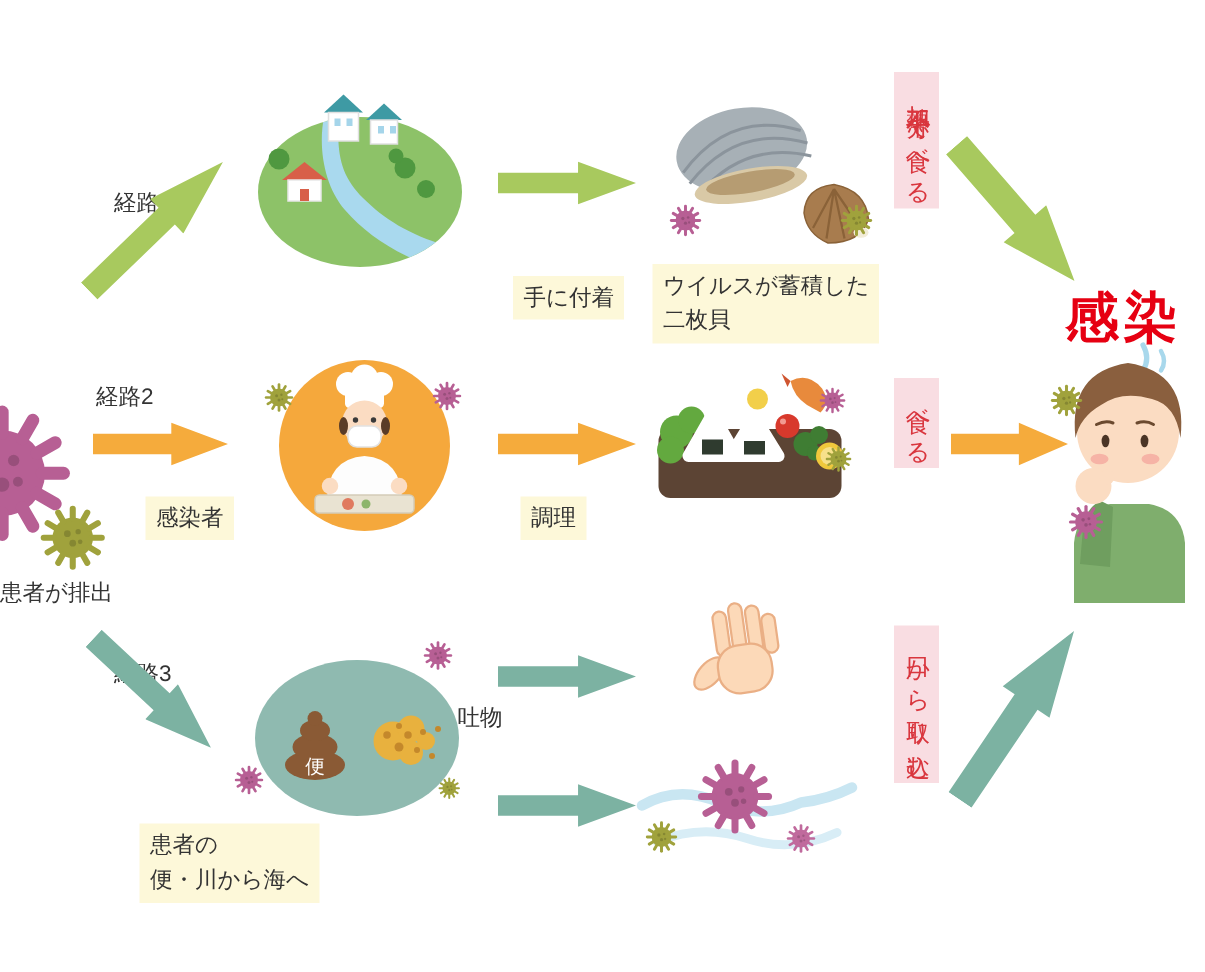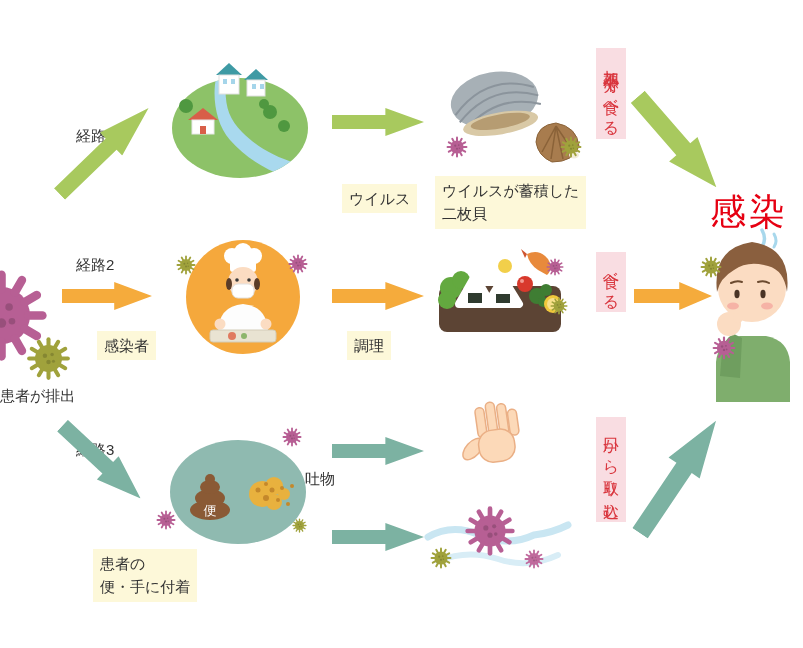--- a/index.html
+++ b/index.html
@@ -6,21 +6,21 @@
   html,body { background:#fff; }
   body { font-family:"Liberation Sans","DejaVu Sans",sans-serif; color:#333; }
   .canvas { position:relative; width:803px; height:648px; background:#fff; overflow:hidden; }
 
   .txt { position:absolute; font-size:15px; color:#333; white-space:nowrap; line-height:1.2; }
   .label { position:absolute; font-size:15px; color:#333; background:#fdf8d9; padding:3px 7px;
            line-height:1.55; white-space:pre-line; }
   .vlabel { position:absolute; writing-mode:vertical-rl; text-orientation:upright;
             font-size:16px; color:#d9363e; background:#f9dde2; padding:9px 7px;
             letter-spacing:2px; line-height:1; }
-  .infection { position:absolute; font-size:36px; font-weight:normal; color:#e60012; letter-spacing:3px; }
+  .infection { position:absolute; font-size:36px; font-weight:bold; color:#e60012; letter-spacing:3px; }
 
   .arrow { position:absolute;
            clip-path:polygon(0% 27%, 58% 27%, 58% 3%, 100% 50%, 58% 97%, 58% 73%, 0% 73%); }
   .arrow.green  { background:#a8c95e; }
   .arrow.orange { background:#f5ab3c; }
   .arrow.teal   { background:#7cb2a2; }
 
   .illu { position:absolute; display:block; }
   .virus { position:absolute; display:block; }
 </style>
@@ -86,21 +86,21 @@
     <g fill="#4f9840">
       <circle cx="16" cy="44" r="7"></circle>
         <circle cx="100" cy="50" r="7"></circle>
         <circle cx="114" cy="64" r="6"></circle>
         <circle cx="94" cy="42" r="5"></circle>
     </g>
   </svg>
 
 
   <div class="arrow green" style="left:332px;top:107px;width:92px;height:30px"></div>
-  <div class="label" style="left:342px;top:184px">ウイルス</div>
+  <div class="label" style="left:342px;top:184px">手に付着</div>
 
   <svg class="illu" style="left:440px;top:58px" width="140" height="112" viewBox="0 0 140 112">
     <g transform="rotate(-10 55 45)">
       <ellipse cx="55" cy="42" rx="44" ry="28" fill="#a7b0b6"></ellipse>
       <path d="M14,50 Q52,14 96,36" stroke="#8b949c" stroke-width="2" fill="none"></path>
       <path d="M17,58 Q55,24 99,45" stroke="#8b949c" stroke-width="2" fill="none"></path>
       <path d="M22,66 Q58,36 100,54" stroke="#8b949c" stroke-width="2" fill="none"></path>
       <ellipse cx="57" cy="66" rx="38" ry="11" fill="#d9c9a6"></ellipse>
       <ellipse cx="57" cy="64" rx="30" ry="7" fill="#b69c72"></ellipse>
     </g>
@@ -118,21 +118,21 @@
       <use href="#virus-shape" width="100%" height="100%"></use>
     </svg>
 
   <div class="label" style="left:435px;top:176px">ウイルスが蓄積した
 二枚貝</div>
   <div class="vlabel" style="left:596px;top:48px">加熱不十分で食べる</div>
   <div class="arrow green" style="left:617px;top:122px;width:120px;height:40px;transform:rotate(49deg)"></div>
 
   <div class="infection" style="left:710px;top:188px">感染</div>
 
-  <div class="txt" style="left:76px;top:256px">経路2</div>
+  <div class="txt" style="left:64px;top:256px">経路2</div>
   <div class="arrow orange" style="left:62px;top:281px;width:90px;height:30px"></div>
 
   <svg class="illu" style="left:184px;top:238px" width="118" height="118" viewBox="0 0 118 118">
     <circle cx="59" cy="59" r="57" fill="#f5a83c"></circle>
     <g>
       <circle cx="48" cy="18" r="8" fill="#fff"></circle>
         <circle cx="59" cy="14" r="9" fill="#fff"></circle>
         <circle cx="70" cy="18" r="8" fill="#fff"></circle>
       <rect x="46" y="18" width="26" height="16" rx="3" fill="#fff"></rect>
     </g>
@@ -277,21 +277,21 @@
     </svg>
   <svg class="virus" style="left:156px;top:510px;width:20px;height:20px;color:#b75f94">
       <use href="#virus-shape" width="100%" height="100%"></use>
     </svg>
   <svg class="virus" style="left:292px;top:518px;width:15px;height:15px;color:#a0a23c">
       <use href="#virus-shape" width="100%" height="100%"></use>
     </svg>
 
   <div class="txt" style="left:305px;top:470px">吐物</div>
   <div class="label" style="left:93px;top:549px">患者の
-便・手に付着</div>
+便・川から海へ</div>
 
   <div class="arrow teal" style="left:332px;top:436px;width:92px;height:30px"></div>
 
   <svg class="illu" style="left:452px;top:400px" width="85" height="72" viewBox="0 0 85 72">
     <g transform="rotate(-8 42 40)" fill="#fcd9b8" stroke="#eaaf85" stroke-width="1.5">
       <rect x="27" y="6" width="9" height="30" rx="4.5"></rect>
       <rect x="38" y="2" width="9" height="34" rx="4.5"></rect>
       <rect x="49" y="5" width="9" height="31" rx="4.5"></rect>
       <rect x="59" y="12" width="9" height="26" rx="4.5"></rect>
       <ellipse cx="20" cy="46" rx="13" ry="7" transform="rotate(-40 20 46)"></ellipse>

